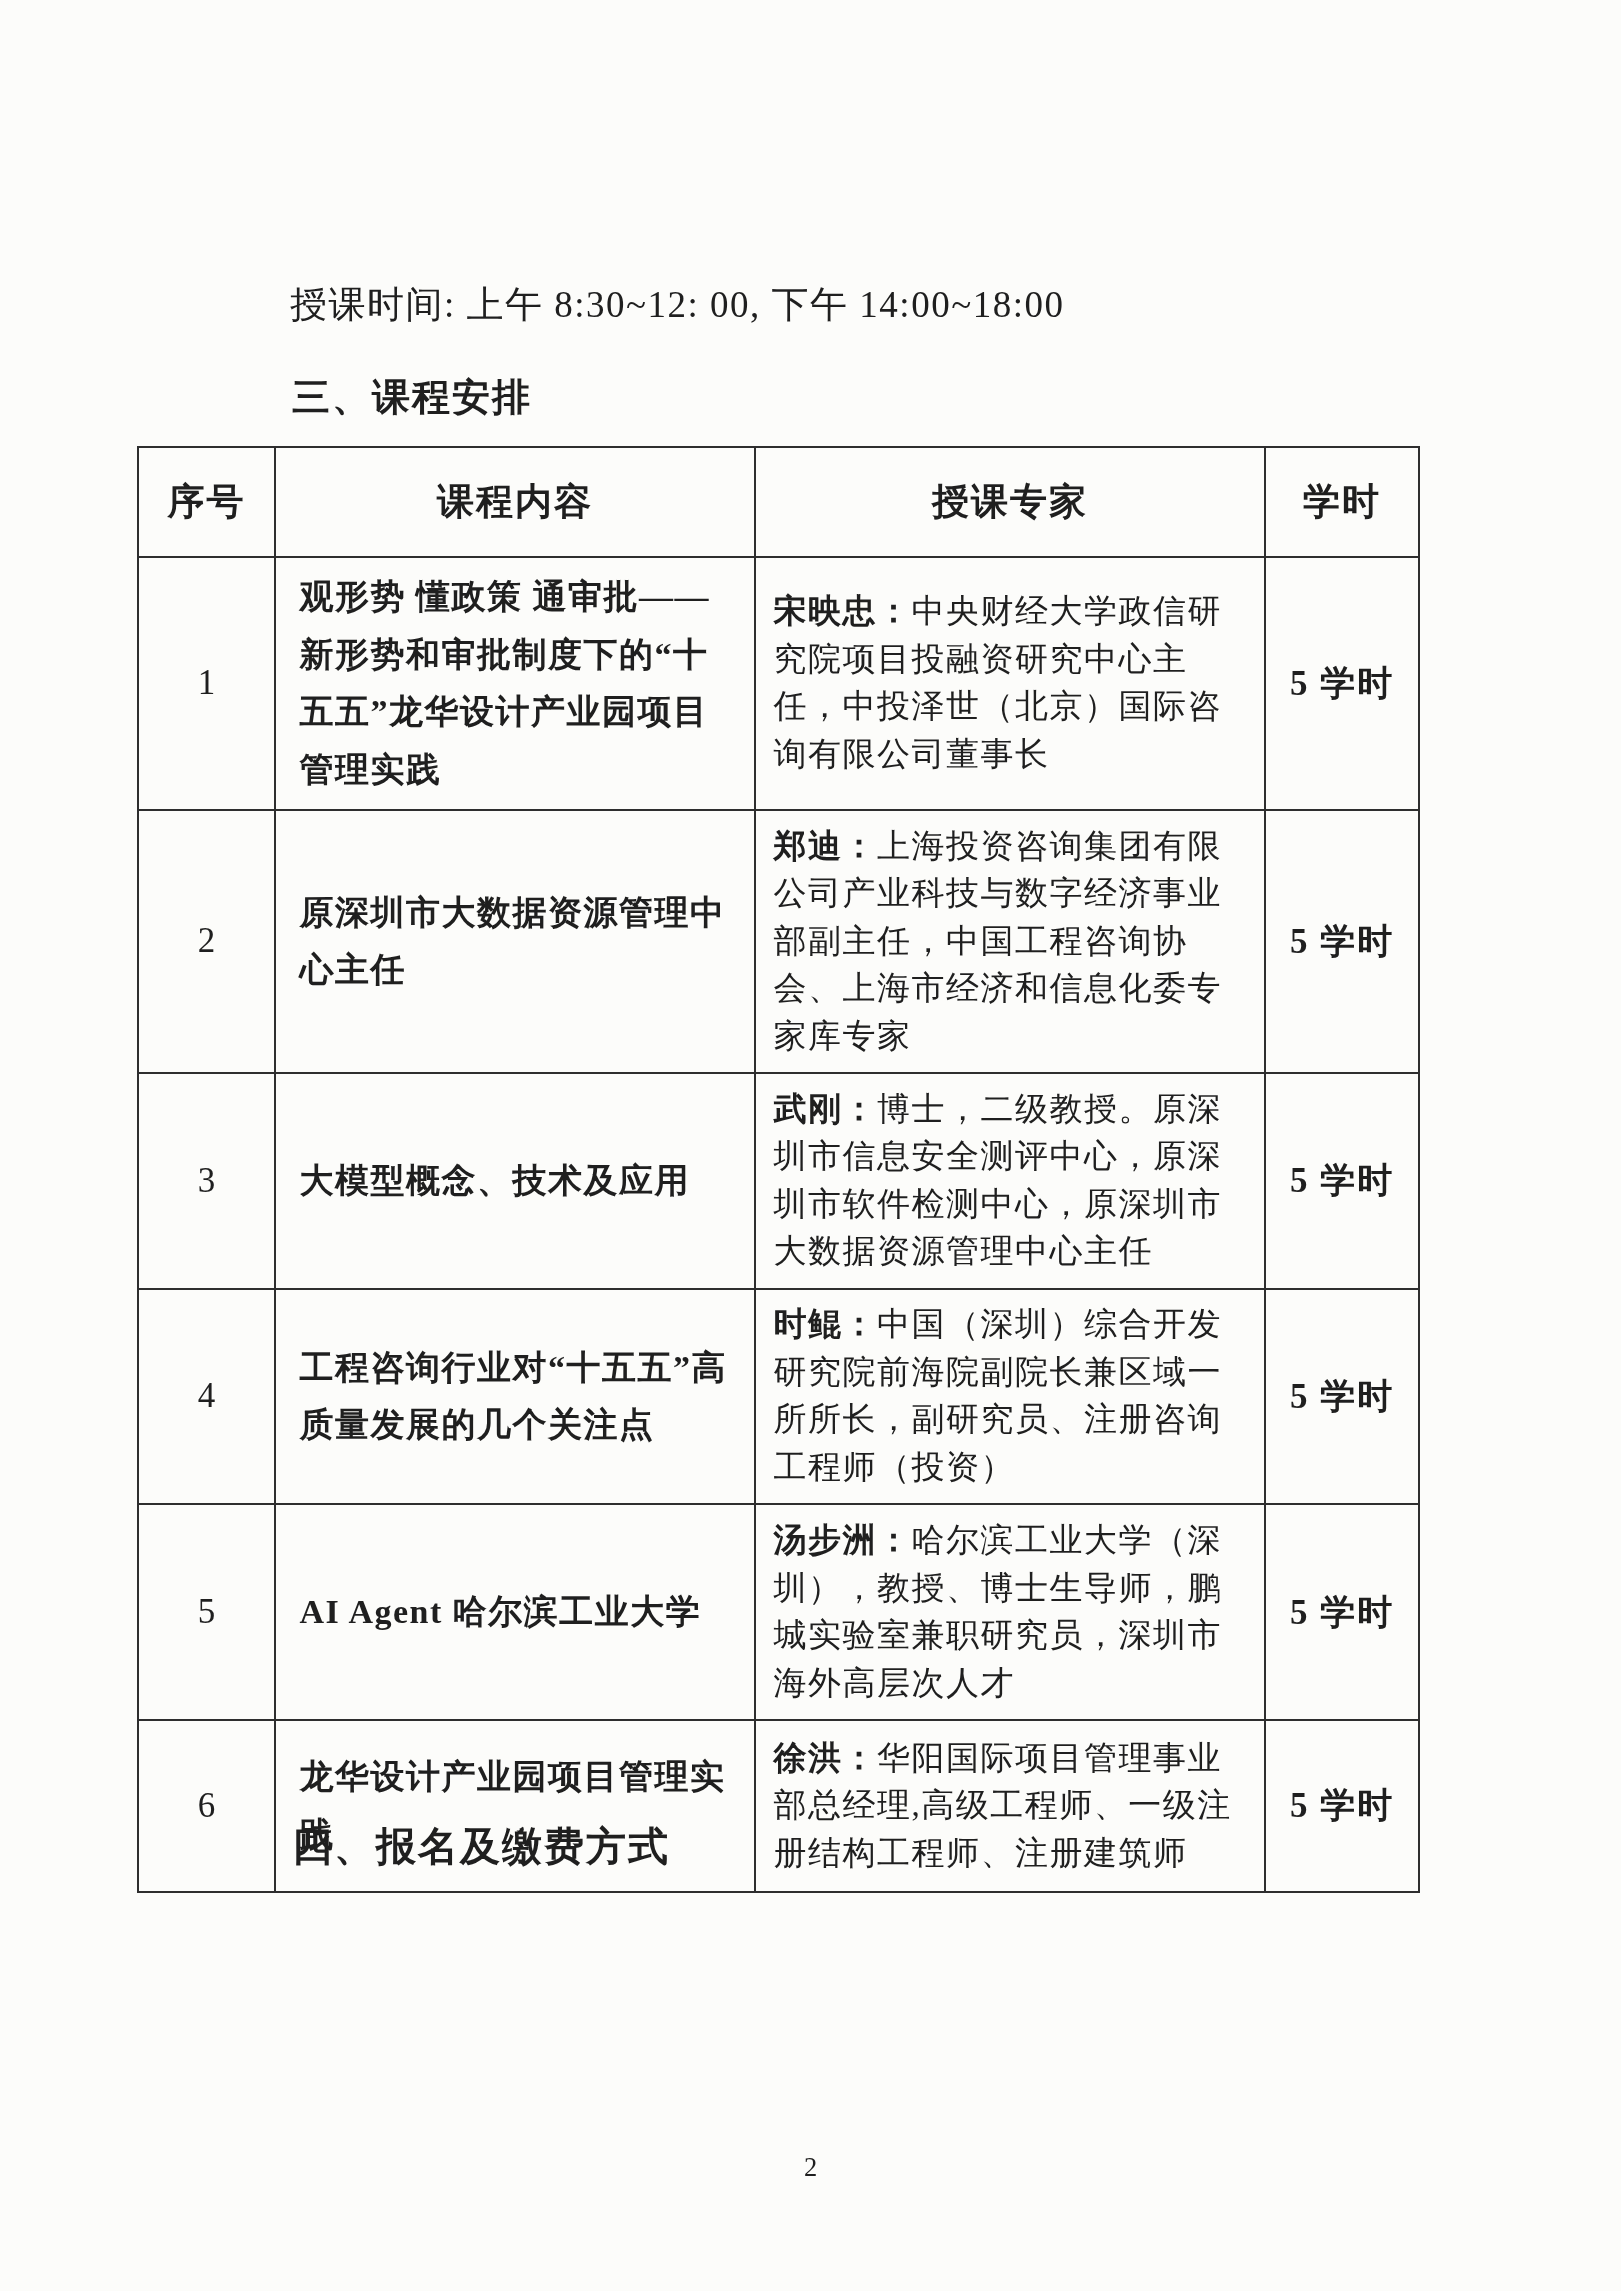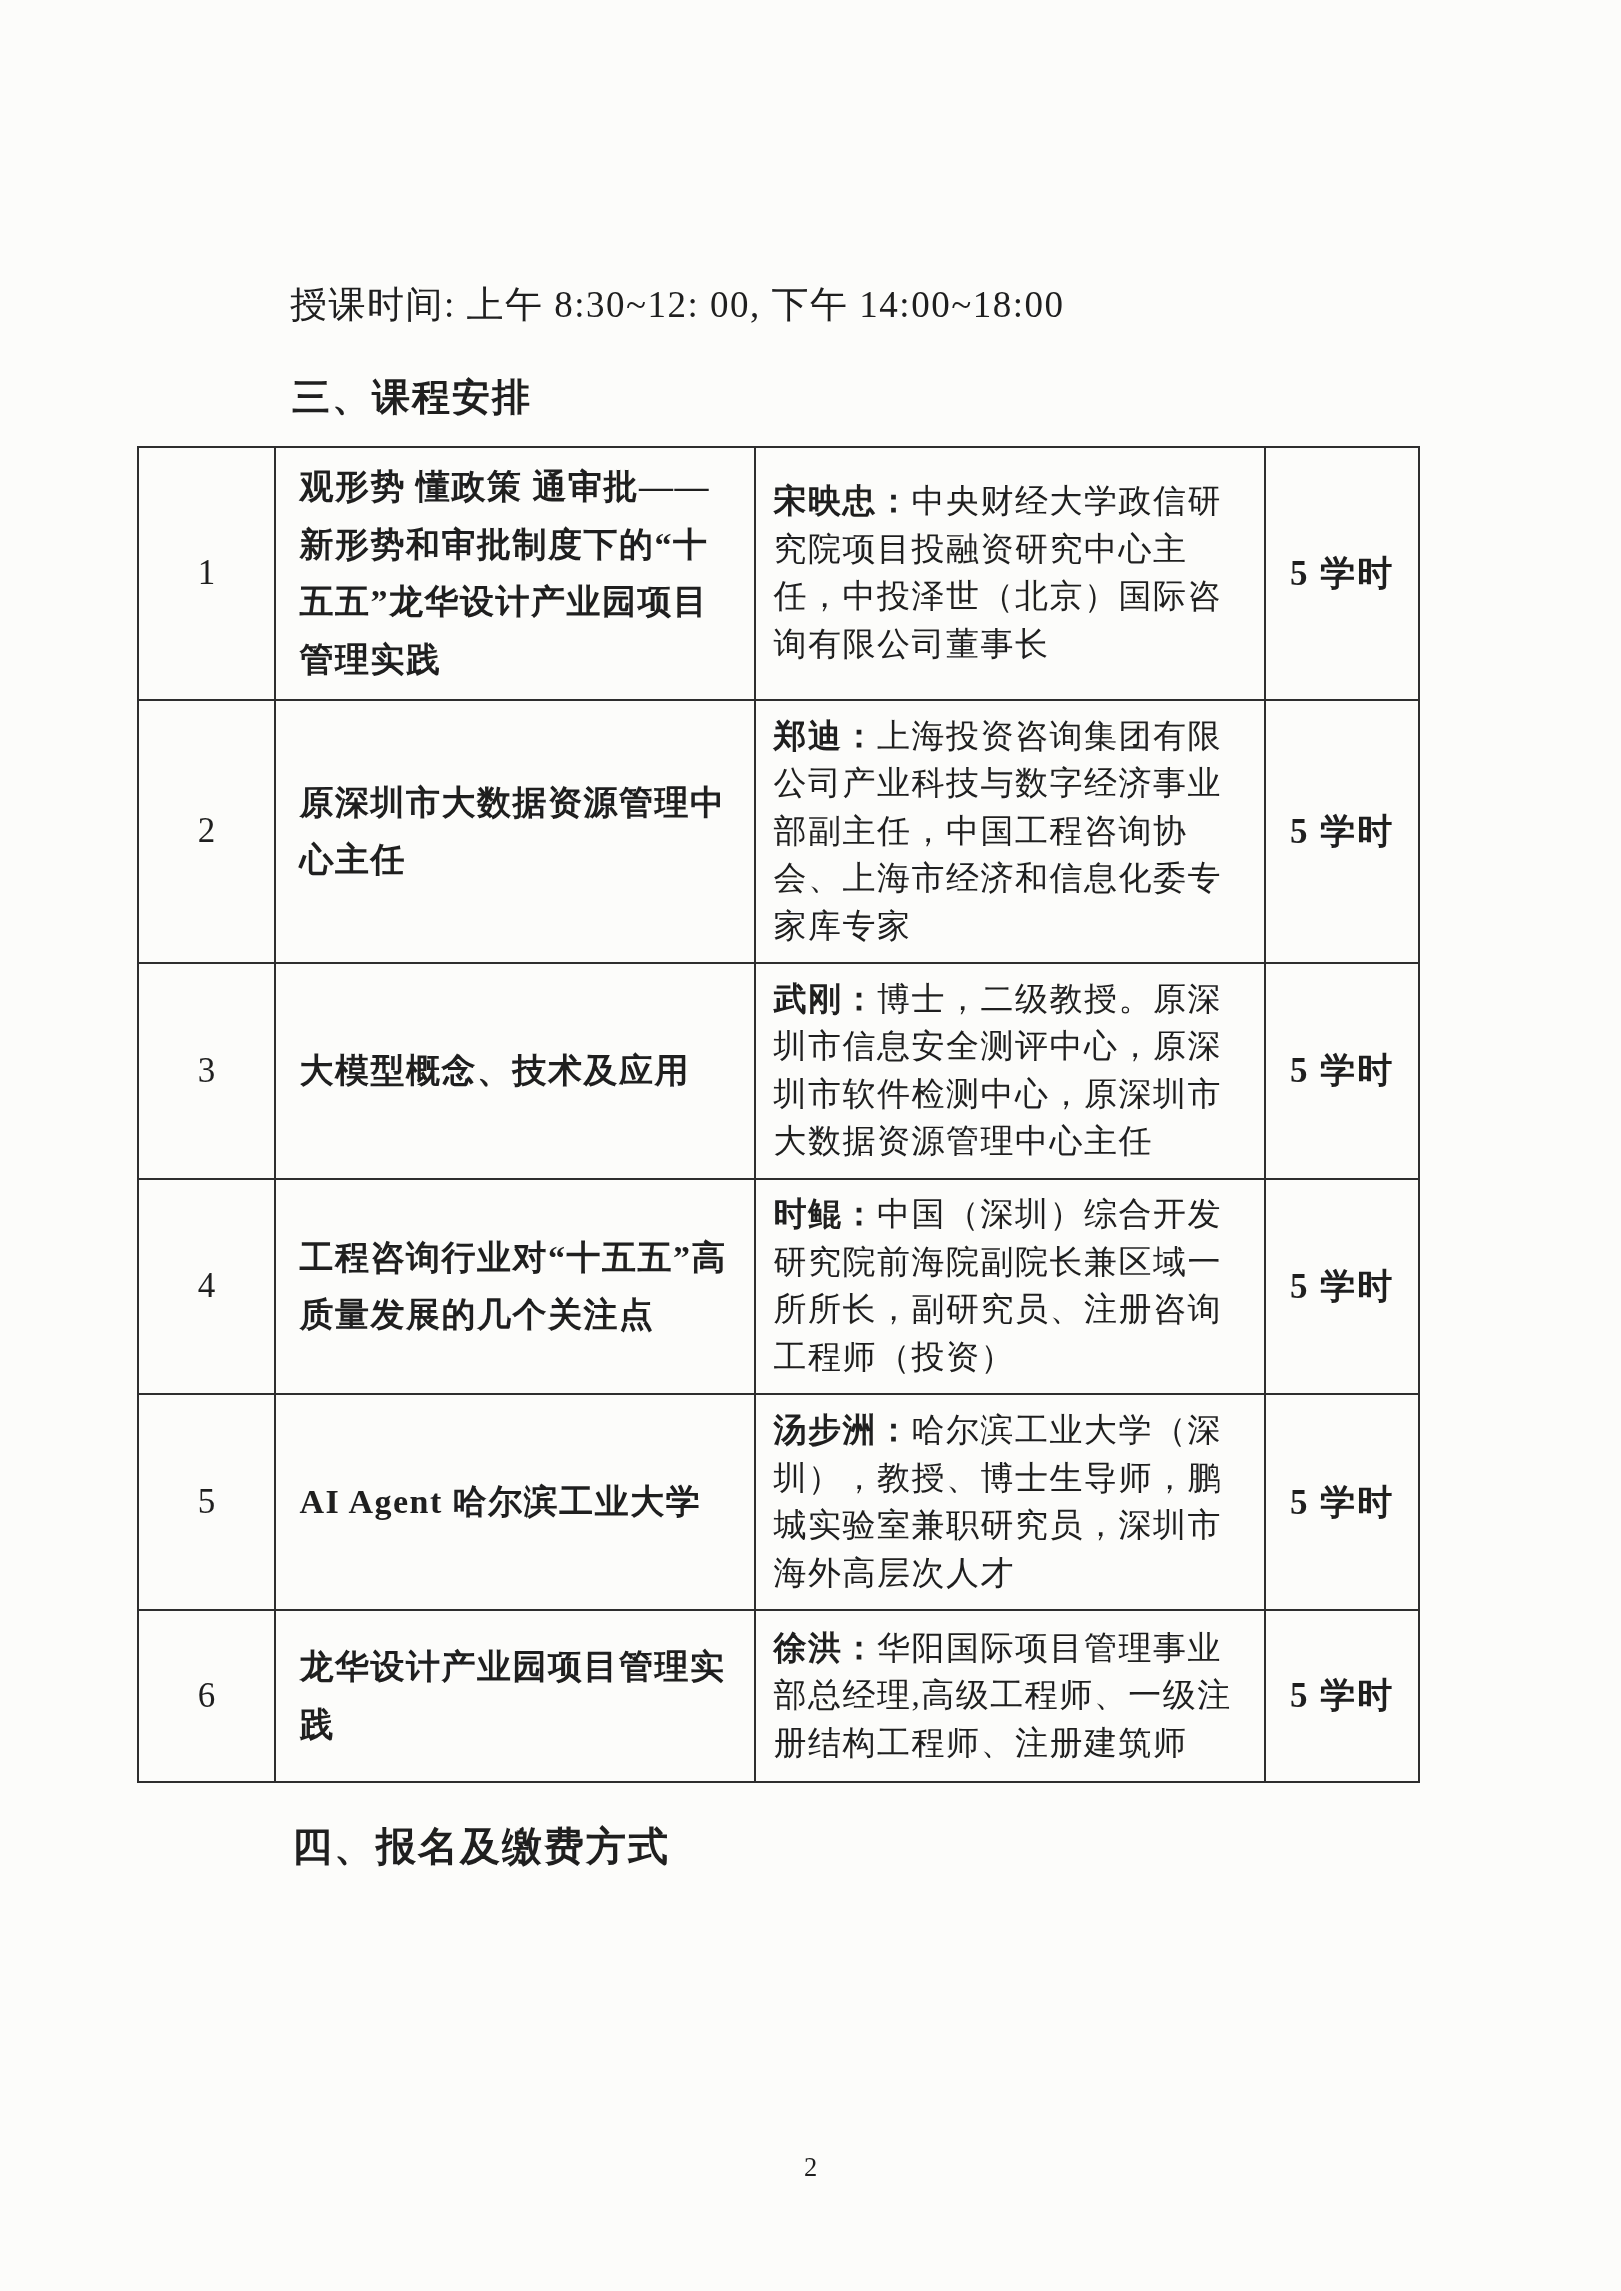--- a/index.html
+++ b/index.html
@@ -69,20 +69,26 @@
   <div class="sec-heading sec3">三、课程安排</div>
 
   <table class="course">
     <colgroup>
       <col style="width:137px">
         <col style="width:480px">
       <col style="width:510px">
         <col style="width:154px">
     </colgroup>
     <tbody>
+      <tr class="head">
+        <th>序号</th>
+        <th>课程内容</th>
+        <th>授课专家</th>
+        <th>学时</th>
+      </tr>
 
       <tr class="r1">
         <td class="num">1</td>
         <td class="content">观形势 懂政策 通审批——新形势和审批制度下的“十五五”龙华设计产业园项目管理实践</td>
         <td class="expert"><span class="ename">宋映忠：</span><span>中央财经大学政信研究院项目投融资研究中心主任，中投泽世（北京）国际咨询有限公司董事长</span></td>
         <td class="hours">5 学时</td>
       </tr>
 
       <tr class="r2">
         <td class="num">2</td>

